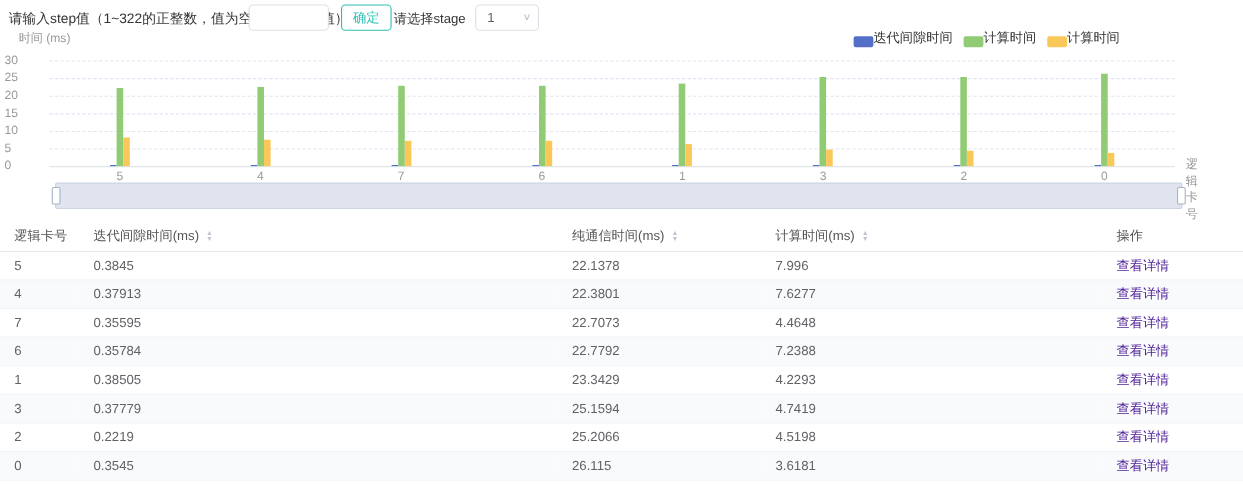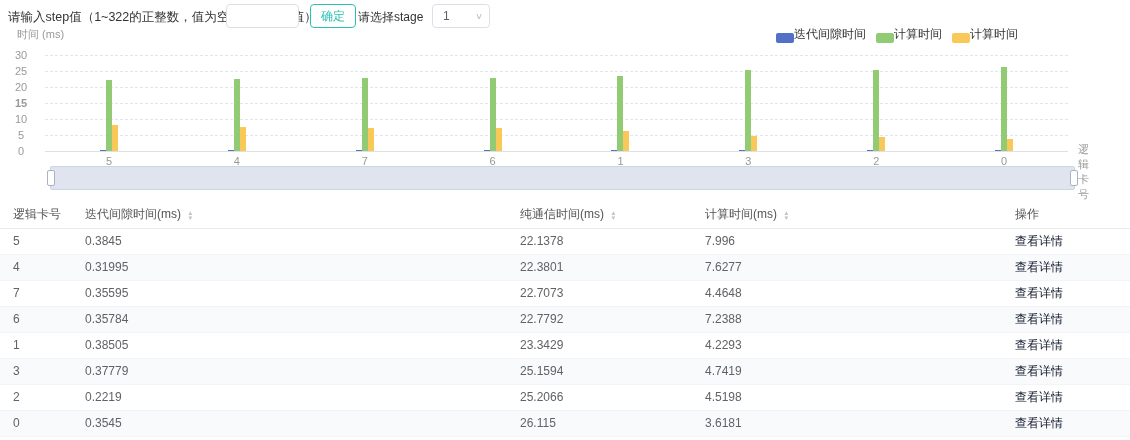--- a/index.html
+++ b/index.html
@@ -19,38 +19,38 @@
   
   .chart-wrap { position:absolute; top:0; left:0; width:1056px; height:200px; }
   .y-name { position:absolute; left:17px; top:27px; font-size:11px; color:#999; }
   .x-name { position:absolute; left:1078px; top:142px; font-size:11px; color:#999; }
   .legend { position:absolute; top:26px; right:38px; display:flex; gap:10px; align-items:center; }
   .legend-item { display:flex; align-items:flex-end; gap:0; cursor:pointer;font-family:Liberation Serif, serif; }
   .legend-swatch { width:18px; height:10px; border-radius:2px; }
   .legend-label { font-size:12px; color:#333; }
   .gridline { position:absolute; left:45px; width:1023px; border-top:1px dashed #e0e6f1; height:0; }
   .baseline { position:absolute; left:45px; width:1023px; height:0; border-top:1px solid #dde0e6; }
-  .ytick { position:absolute; width:34px; text-align:center; font-size:11px; color:#999; left:4px; }
+  .ytick { position:absolute; width:34px; text-align:left; font-size:11px; color:#999; left:4px; }
   .xtick { position:absolute; font-size:11px; color:#999; transform:translateX(-50%); }
   .bar { position:absolute; width:6px; }
 
   
   .dz-track { position:absolute; left:50px; top:166px; width:1025px; height:24px; background:#dfe4ef; border:1px solid #ccd3e2; border-radius:2px; cursor:grab; }
   .dz-handle { position:absolute; top:3px; width:8px; height:16px; background:#fff; border:1px solid #a7b3c8; border-radius:2px; cursor:ew-resize; }
   .dz-handle.left { left:-4px; }
   .dz-handle.right { right:-4px; }
 
   
   .tbl { position:absolute; top:201px; left:0; width:1130px; border-collapse:collapse; table-layout:fixed; font-size:12px; color:#606266; }
   .tbl th { font-weight:normal; color:#555; text-align:left; padding:0 0 0 13px; height:27px; border-bottom:1px solid #e8eaec; white-space:nowrap; }
   .tbl td { text-align:left; padding:0 0 0 13px; height:26px; border-bottom:1px solid #f2f4f7; white-space:nowrap; }
   .tbl tr.alt td { background:#f8fafc; }
   .sort-icon { display:inline-block; vertical-align:middle; margin-left:6px; line-height:0; cursor:pointer; }
   .sort-icon i { display:block; font-style:normal; font-size:7px; color:#c0c4cc; line-height:5px; transform:scale(0.9); }
-  .detail-link { color:#0f172a; text-decoration:none; cursor:pointer; }
+  .detail-link { color:#4c1d95; text-decoration:none; cursor:pointer; }
 </style>
 </head>
 <body>
 
 <div id="app">
 
   <div class="controls">
     <span class="step-label">请输入step值（1~322的正整数，值为空时展示平均值）</span>
     <input class="step-input" type="text" value="" style="">
     <button class="confirm-btn">确定</button>
@@ -77,21 +77,21 @@
           <span class="legend-label">计算时间</span>
         </span>
       </div>
     <div id="plot">
         <span class="ytick" style="top: 145px;">0</span>
         <div class="gridline" style="top: 135px;"></div>
         <span class="ytick" style="top: 129px;">5</span>
         <div class="gridline" style="top: 119px;"></div>
         <span class="ytick" style="top: 113px;">10</span>
         <div class="gridline" style="top: 103px;"></div>
-        <span class="ytick" style="top: 97px; font-weight: bold;">15</span>
+        <span class="ytick" style="top: 97px;">15</span>
         <div class="gridline" style="top: 87px;"></div>
         <span class="ytick" style="top: 81px;">20</span>
         <div class="gridline" style="top: 71px;"></div>
         <span class="ytick" style="top: 65px;">25</span>
         <div class="gridline" style="top: 55px;"></div>
         <span class="ytick" style="top: 49px;">30</span>
         <div class="baseline" style="top: 151px;"></div>
         <div class="bar" style="left: 99.9375px; top: 149.77px; height: 1.2304px; background: rgb(84, 112, 198);"></div>
         <div class="bar" style="left: 105.938px; top: 80.159px; height: 70.841px; background: rgb(145, 204, 117);"></div>
         <div class="bar" style="left: 111.938px; top: 125.413px; height: 25.5872px; background: rgb(250, 200, 88);"></div>
@@ -153,21 +153,21 @@
     <tbody id="tbody">
         <tr>
           <td>5</td>
           <td>0.3845</td>
           <td>22.1378</td>
           <td>7.996</td>
           <td><a class="detail-link">查看详情</a></td>
         </tr>
         <tr class="alt">
           <td>4</td>
-          <td>0.31995</td>
+          <td>0.37913</td>
           <td>22.3801</td>
           <td>7.6277</td>
           <td><a class="detail-link">查看详情</a></td>
         </tr>
         <tr>
           <td>7</td>
           <td>0.35595</td>
           <td>22.7073</td>
           <td>4.4648</td>
           <td><a class="detail-link">查看详情</a></td>

